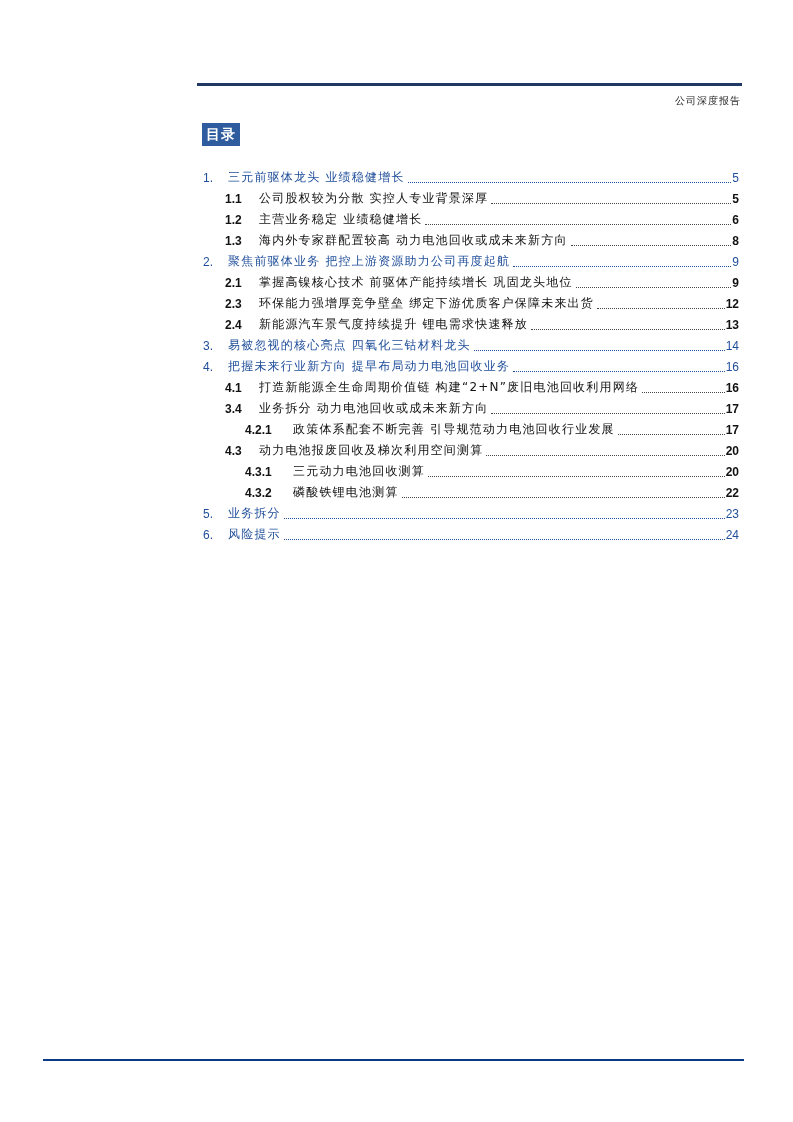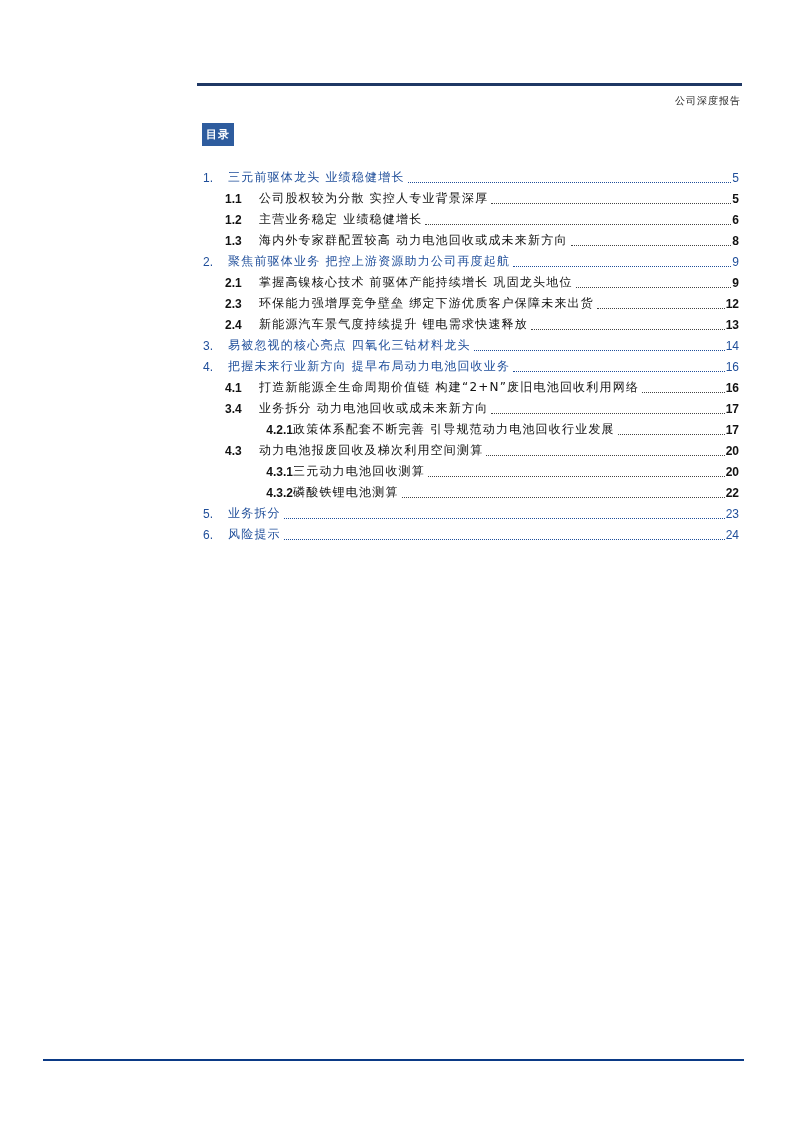--- a/index.html
+++ b/index.html
@@ -33,21 +33,21 @@
       background: #1f3864;
     }
     .toc-title {
       position: absolute;
       left: 202px;
       top: 123px;
       height: 23px;
       padding: 0 4px;
       background: #2e5c9e;
       color: #ffffff;
-      font-size: 11px;
+      font-size: 14px;
       font-weight: bold;
       line-height: 23px;
       letter-spacing: 1px;
     }
     .toc {
       position: absolute;
       left: 197px;
       top: 167px;
       width: 542px;
     }
@@ -84,21 +84,21 @@
       flex: 0 0 auto;
       text-align: right;
     }
     .lvl1 { color: #1f4e9a; }
     .lvl1 .leader { border-bottom-color: #1f4e9a; }
     .lvl1 .num { width: 25px; padding-left: 6px; font-weight: normal; }
     .lvl1 .page { font-weight: normal; }
     .lvl2 { color: #111111; }
     .lvl2 .num { width: 34px; padding-left: 28px; }
     .lvl3 { color: #111111; }
-    .lvl3 .num { width: 48px; padding-left: 48px; text-align: right; }
+    .lvl3 .num { width: 48px; padding-left: 48px; }
     .footer-rule {
       position: absolute;
       left: 43px;
       width: 701px;
       top: 1059px;
       height: 2px;
       background: #0b3a86;
     }
   </style>
 </head>

